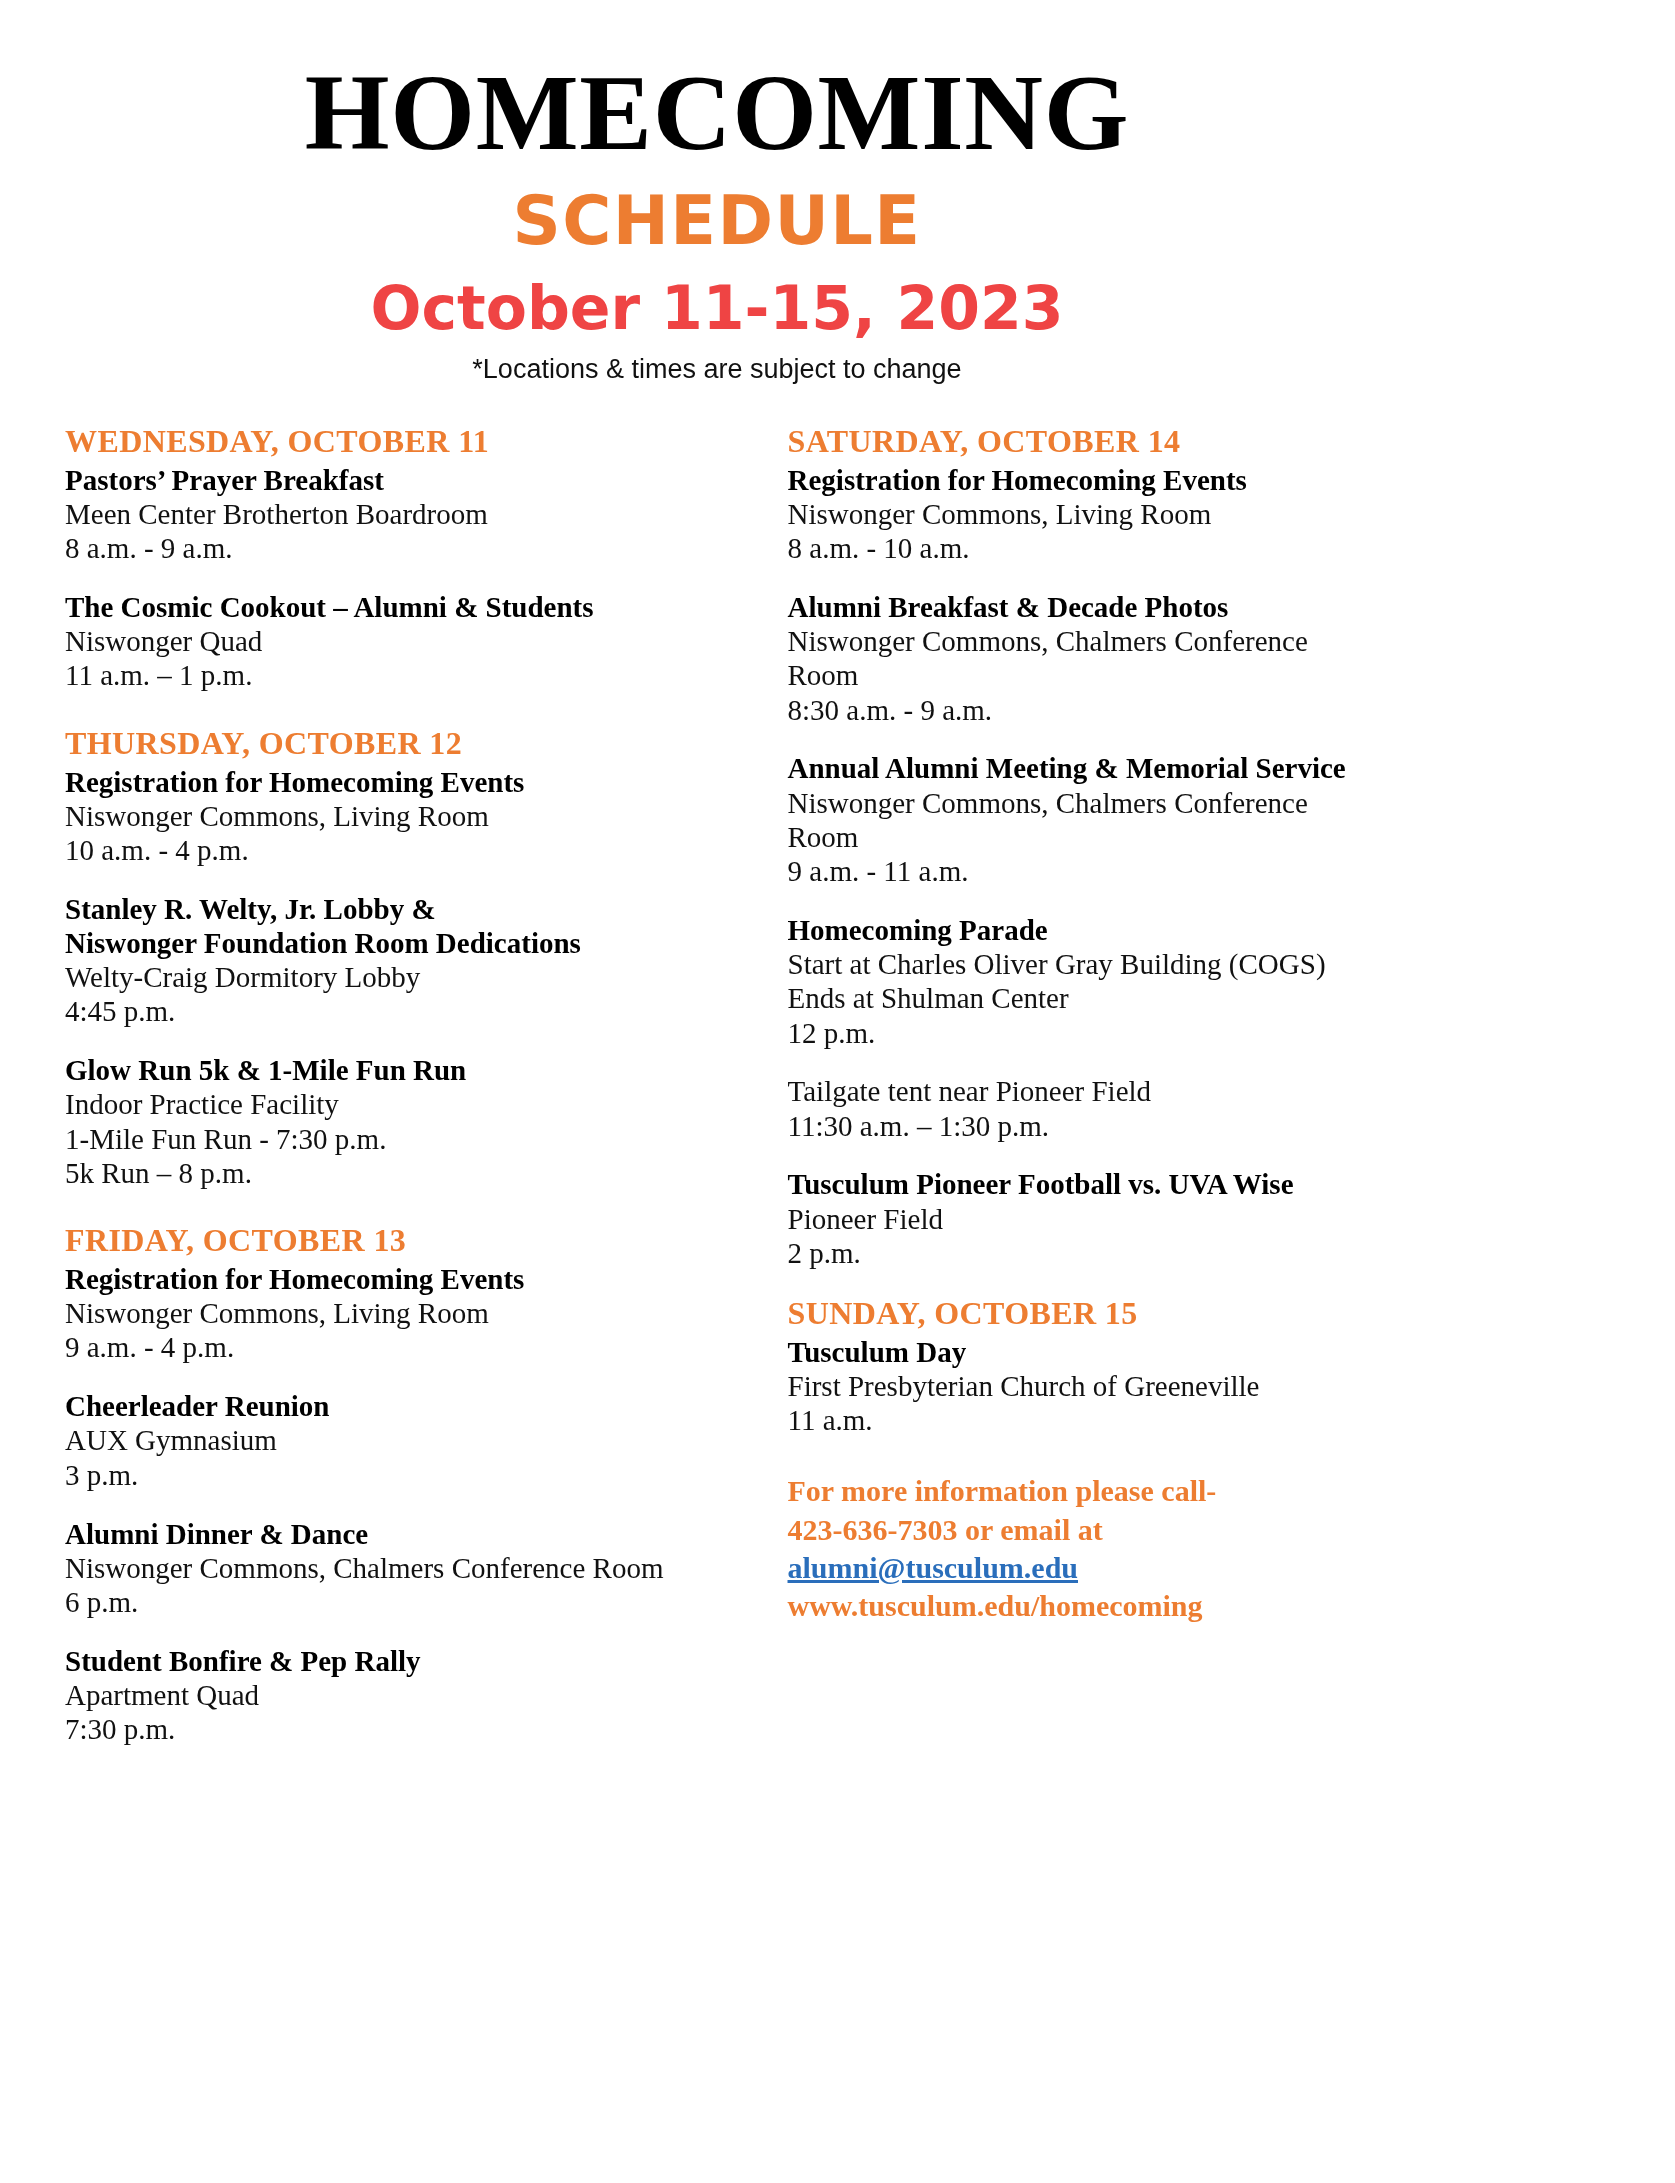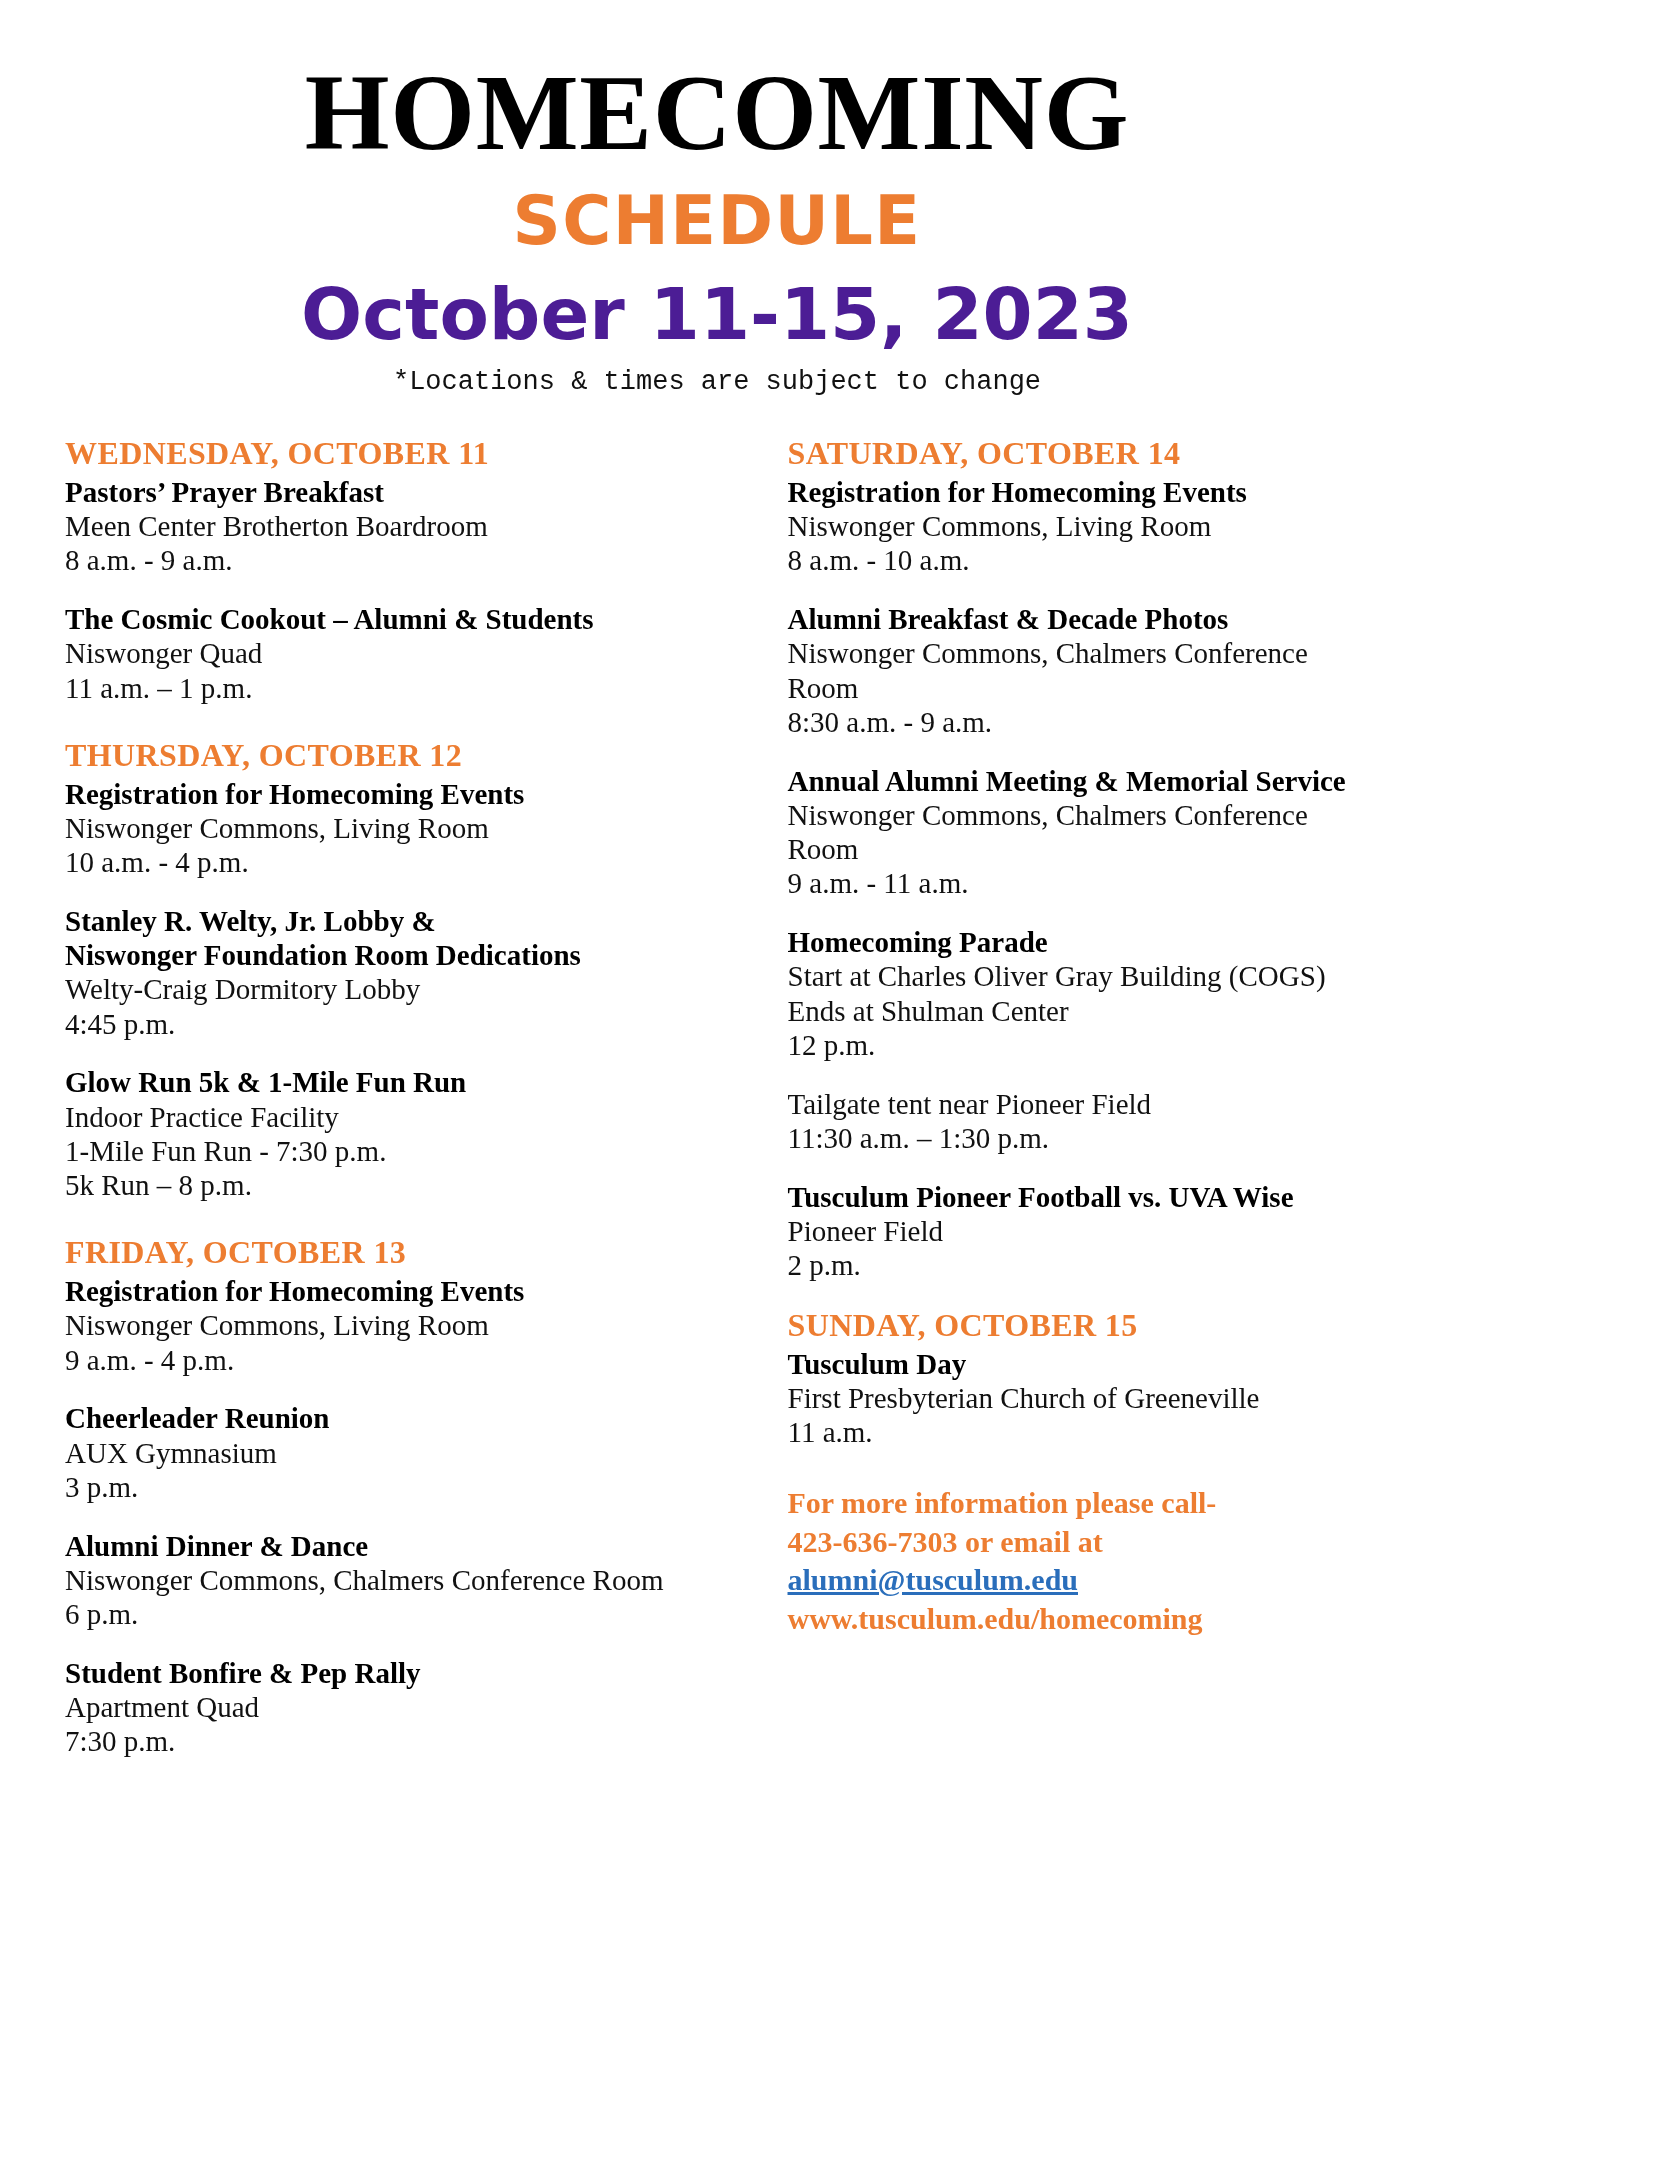--- a/index.html
+++ b/index.html
@@ -39,28 +39,28 @@
     font-size: 67px;
     line-height: 1.05;
     text-align: center;
     color: #ED7D31;
     letter-spacing: 1.4px;
     margin: 19px 0 0 0;
   }
   .title-dates {
     font-family: "DejaVu Sans", sans-serif;
     font-weight: bold;
-    font-size: 72px;
+    font-size: 60px;
     line-height: 1.1;
     text-align: center;
-    color: #4c1d95;
+    color: #ef4444;
     margin: 19px 0 0 0;
   }
   .title-note {
-    font-family: Liberation Mono, monospace;
+    font-family: Liberation Sans, sans-serif;
     font-size: 27px;
     text-align: center;
     color: #111111;
     margin: 13px 0 0 0;
   }
 
   
   .columns {
     display: flex;
     flex-direction: row;

